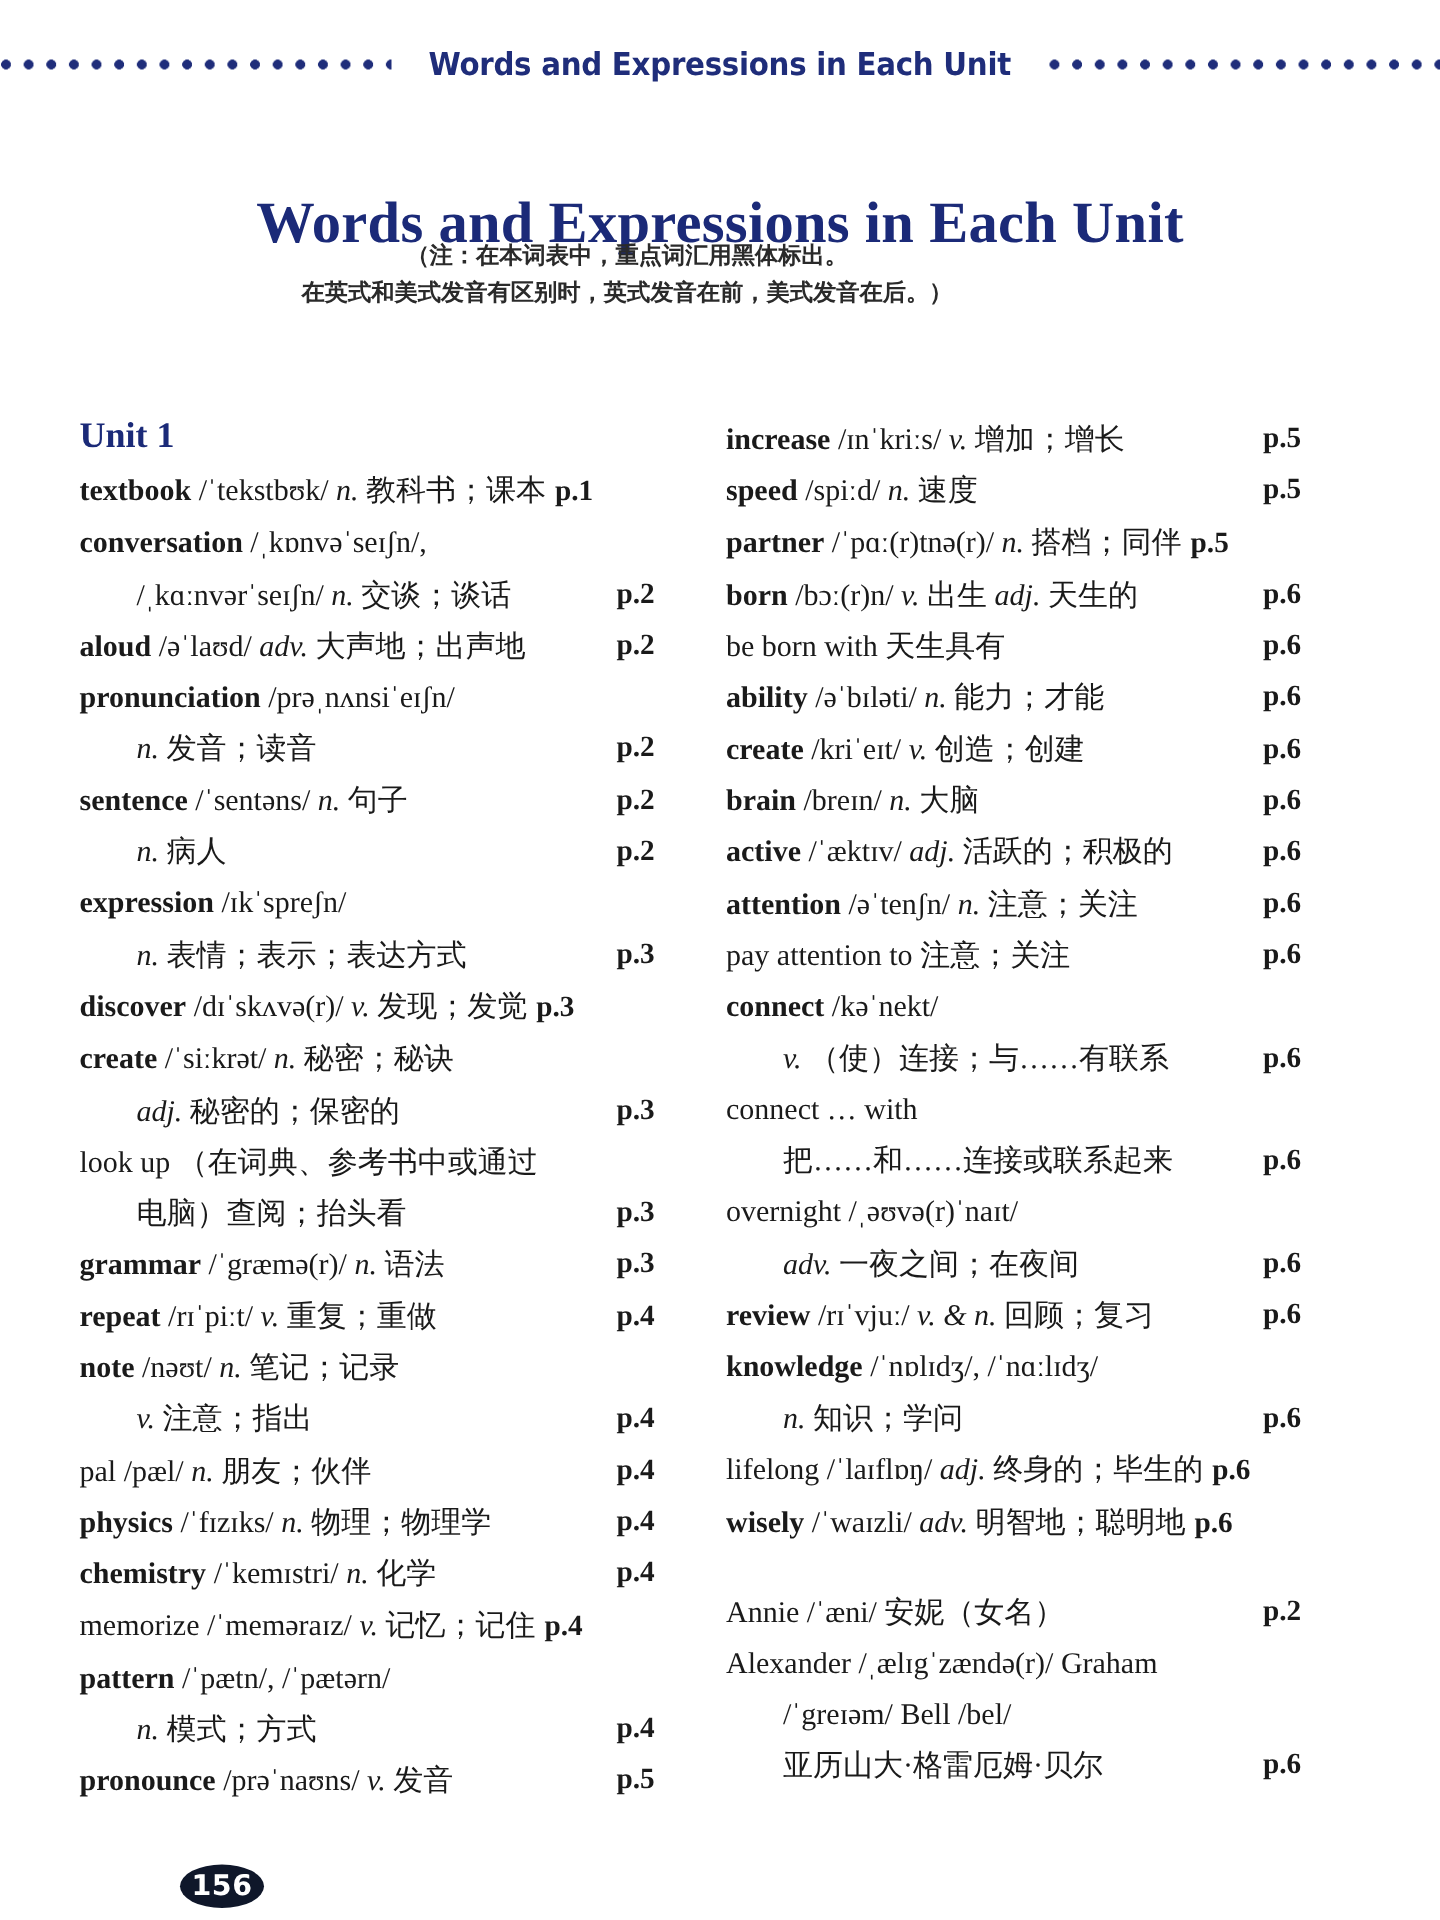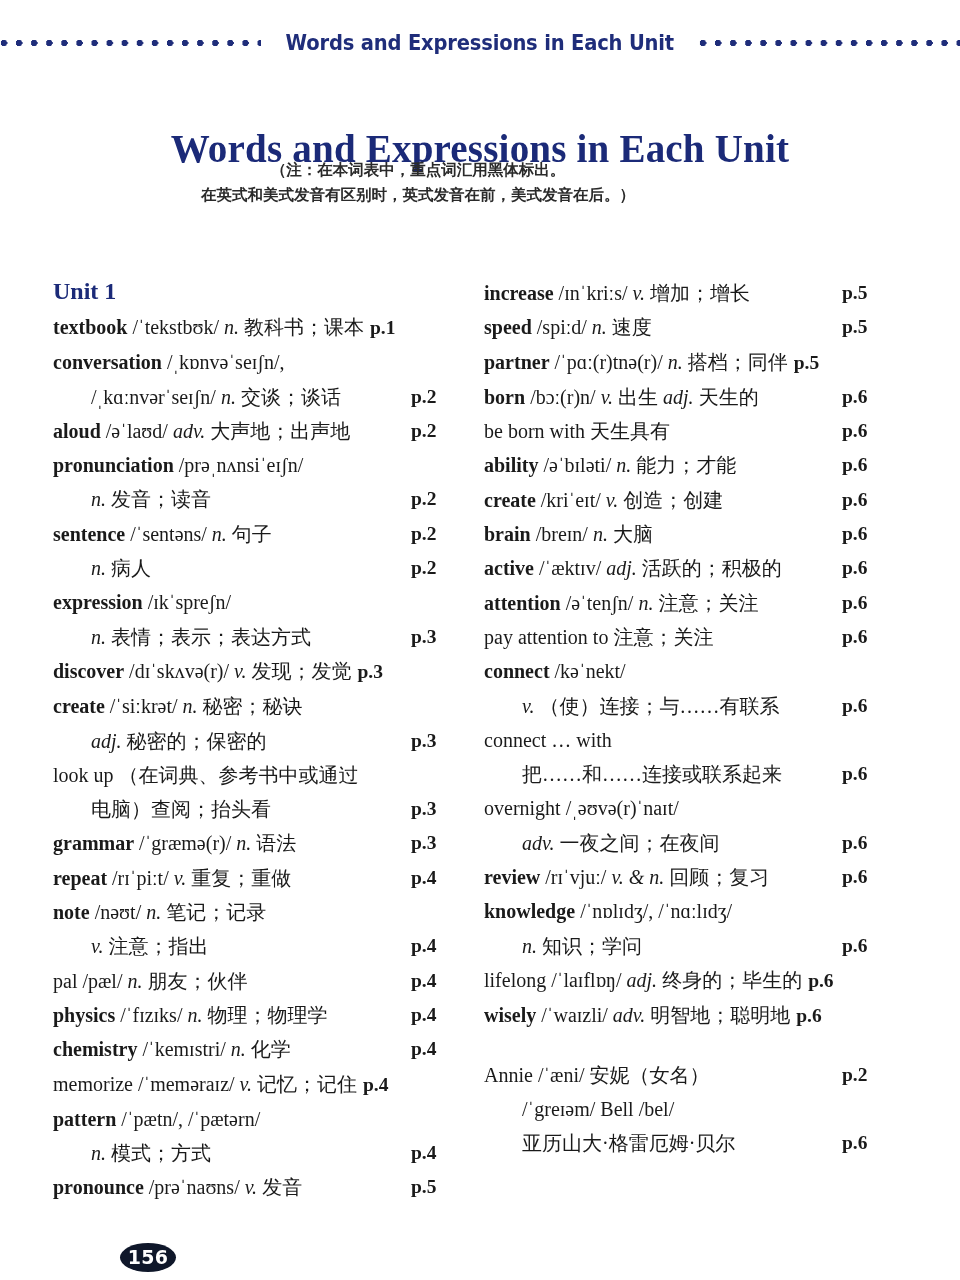--- a/index.html
+++ b/index.html
@@ -299,20 +299,21 @@
         <div class="entry">
           <div class="line"><span class="seg hw">wisely</span> <span class="seg ipa">/ˈwaɪzli/</span> <span class="seg pos">adv.</span> <span class="seg cn">明智地；聪明地</span><span class="pref inline">p.6</span></div>
         </div>
       </div>
     <div class="block-gap"></div>
     <div id="right-proper-names">
         <div class="entry">
           <div class="line"><span class="seg hw plain">Annie</span> <span class="seg ipa">/ˈæni/</span> <span class="seg cn">安妮（女名）</span><span class="pref anchored">p.2</span></div>
         </div>
         <div class="entry">
+          <div class="line"><span class="seg hw plain">Alexander</span> <span class="seg ipa">/ˌælɪgˈzændə(r)/</span> <span class="seg hw plain">Graham</span></div>
           <div class="line indent"><span class="seg ipa">/ˈgreɪəm/</span> <span class="seg hw plain">Bell</span> <span class="seg ipa">/bel/</span></div>
           <div class="line indent"><span class="seg cn">亚历山大·格雷厄姆·贝尔</span><span class="pref anchored">p.6</span></div>
         </div>
       </div>
   </div>
 </div>
 
 <div id="folio">
   <span id="folio-number">156</span>
 </div>

